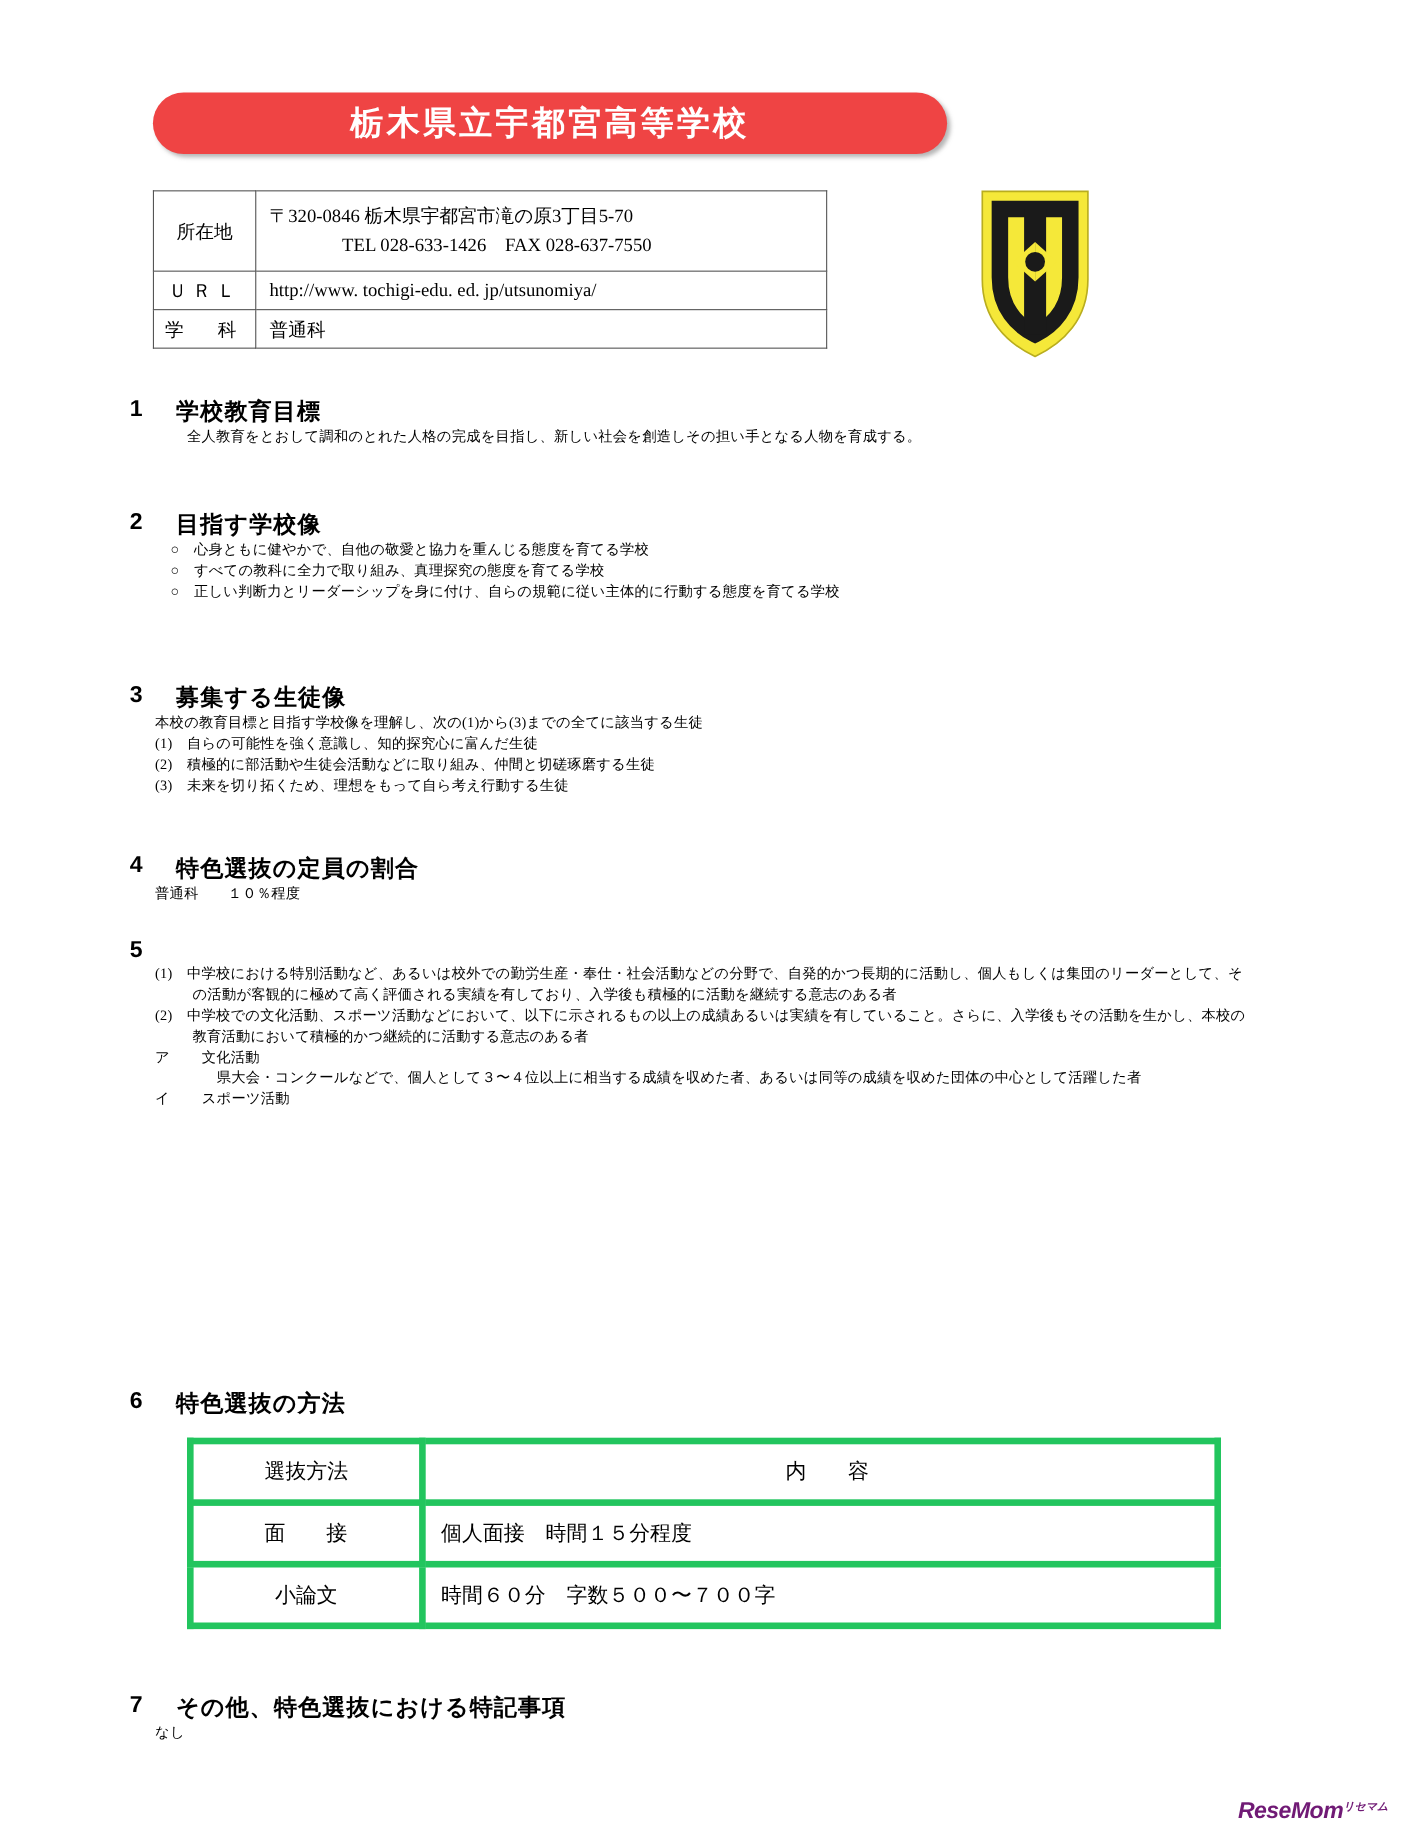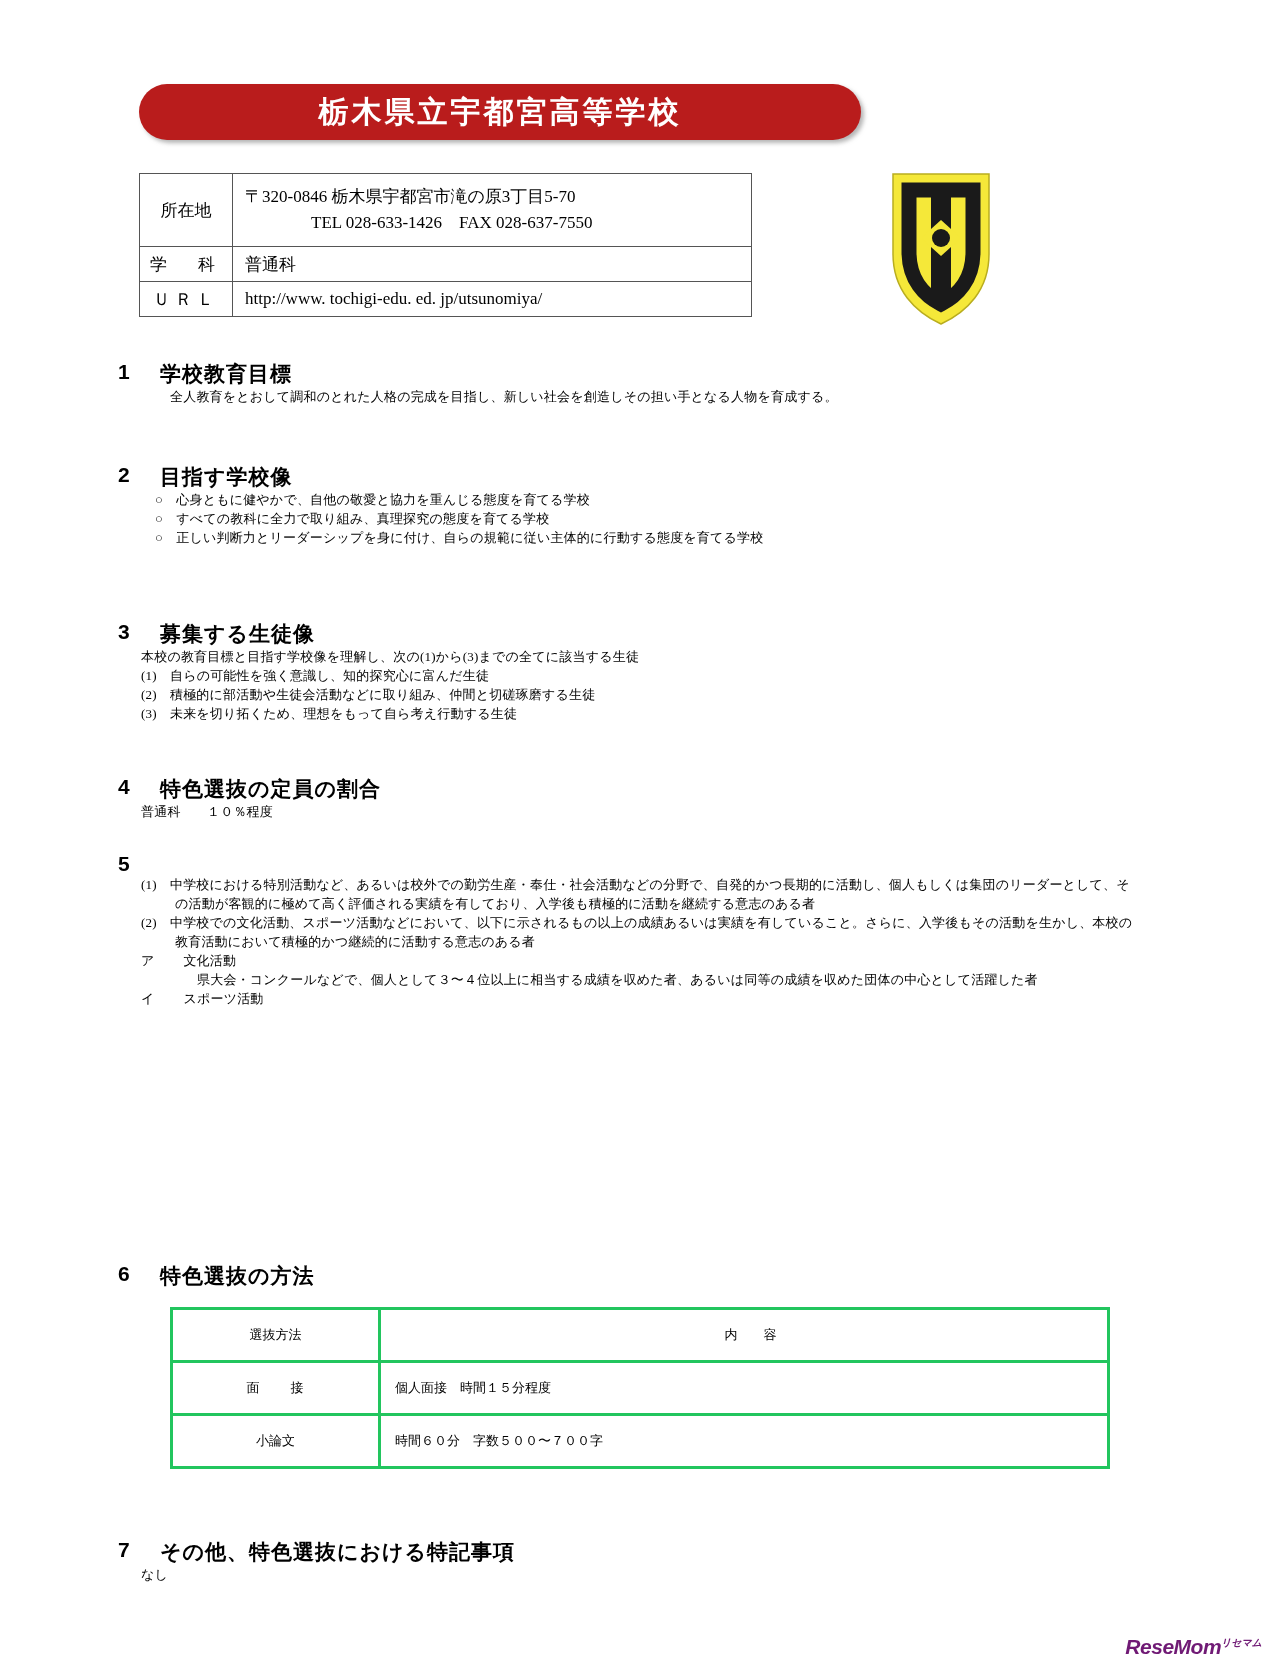--- a/index.html
+++ b/index.html
@@ -23,21 +23,21 @@
     box-sizing: border-box;
   }
 
   
   .title-banner {
     position: absolute;
     left: 139px;
     top: 84px;
     width: 722px;
     height: 56px;
-    background: #b91c1c;
+    background: #ef4444;
     border-radius: 28px;
     box-shadow: 3px 3px 4px rgba(120,120,120,0.55);
     display: flex;
     align-items: center;
     justify-content: center;
   }
   .title-banner .title-text {
     color: #ffffff;
     font-family: "Liberation Sans", "DejaVu Sans", sans-serif;
     font-weight: bold;
@@ -133,22 +133,22 @@
   
   .method-table {
     position: absolute;
     left: 170px;
     top: 1307px;
     width: 940px;
     border-collapse: collapse;
     table-layout: fixed;
   }
   .method-table td {
-    border: 3px solid #22c55e;
-    font-size: 13px;
+    border: 6px solid #22c55e;
+    font-size: 19px;
     height: 48px;
     vertical-align: middle;
   }
   .method-table td.m-label {
     width: 203px;
     text-align: center;
   }
   .method-table td.m-value {
     padding-left: 14px;
   }
@@ -187,26 +187,26 @@
   <table class="info-table">
     <tbody>
       <tr class="addr">
         <td class="label">所在地</td>
         <td class="value">
           <span>〒320-0846 栃木県宇都宮市滝の原3丁目5-70</span>
           <span class="addr-line2">TEL 028-633-1426　FAX 028-637-7550</span>
         </td>
       </tr>
       <tr>
+        <td class="label label-spread-url">ＵＲＬ</td>
+        <td class="value">http://www. tochigi-edu. ed. jp/utsunomiya/</td>
+      </tr>
+      <tr>
         <td class="label label-spread">学　科</td>
         <td class="value">普通科</td>
-      </tr>
-      <tr>
-        <td class="label label-spread-url">ＵＲＬ</td>
-        <td class="value">http://www. tochigi-edu. ed. jp/utsunomiya/</td>
       </tr>
     </tbody>
   </table>
 
   <div class="emblem">
     <svg viewBox="0 0 112 160" width="112" height="160" aria-hidden="true">
       <path d="M8 6 L104 6 L104 86 C104 122 82 144 56 156 C30 144 8 122 8 86 Z" fill="#f5e839" stroke="#b9ad1f" stroke-width="1.5"></path>
       <path d="M24 22 L88 22 L88 84 C88 112 72 128 56 136 C40 128 24 112 24 84 Z" fill="none" stroke="#1a1a1a" stroke-width="15"></path>
       <rect x="46" y="22" width="20" height="114" fill="#1a1a1a"></rect>
       <path d="M56 52 L76 70 L56 88 Z" fill="#f5e839"></path>

